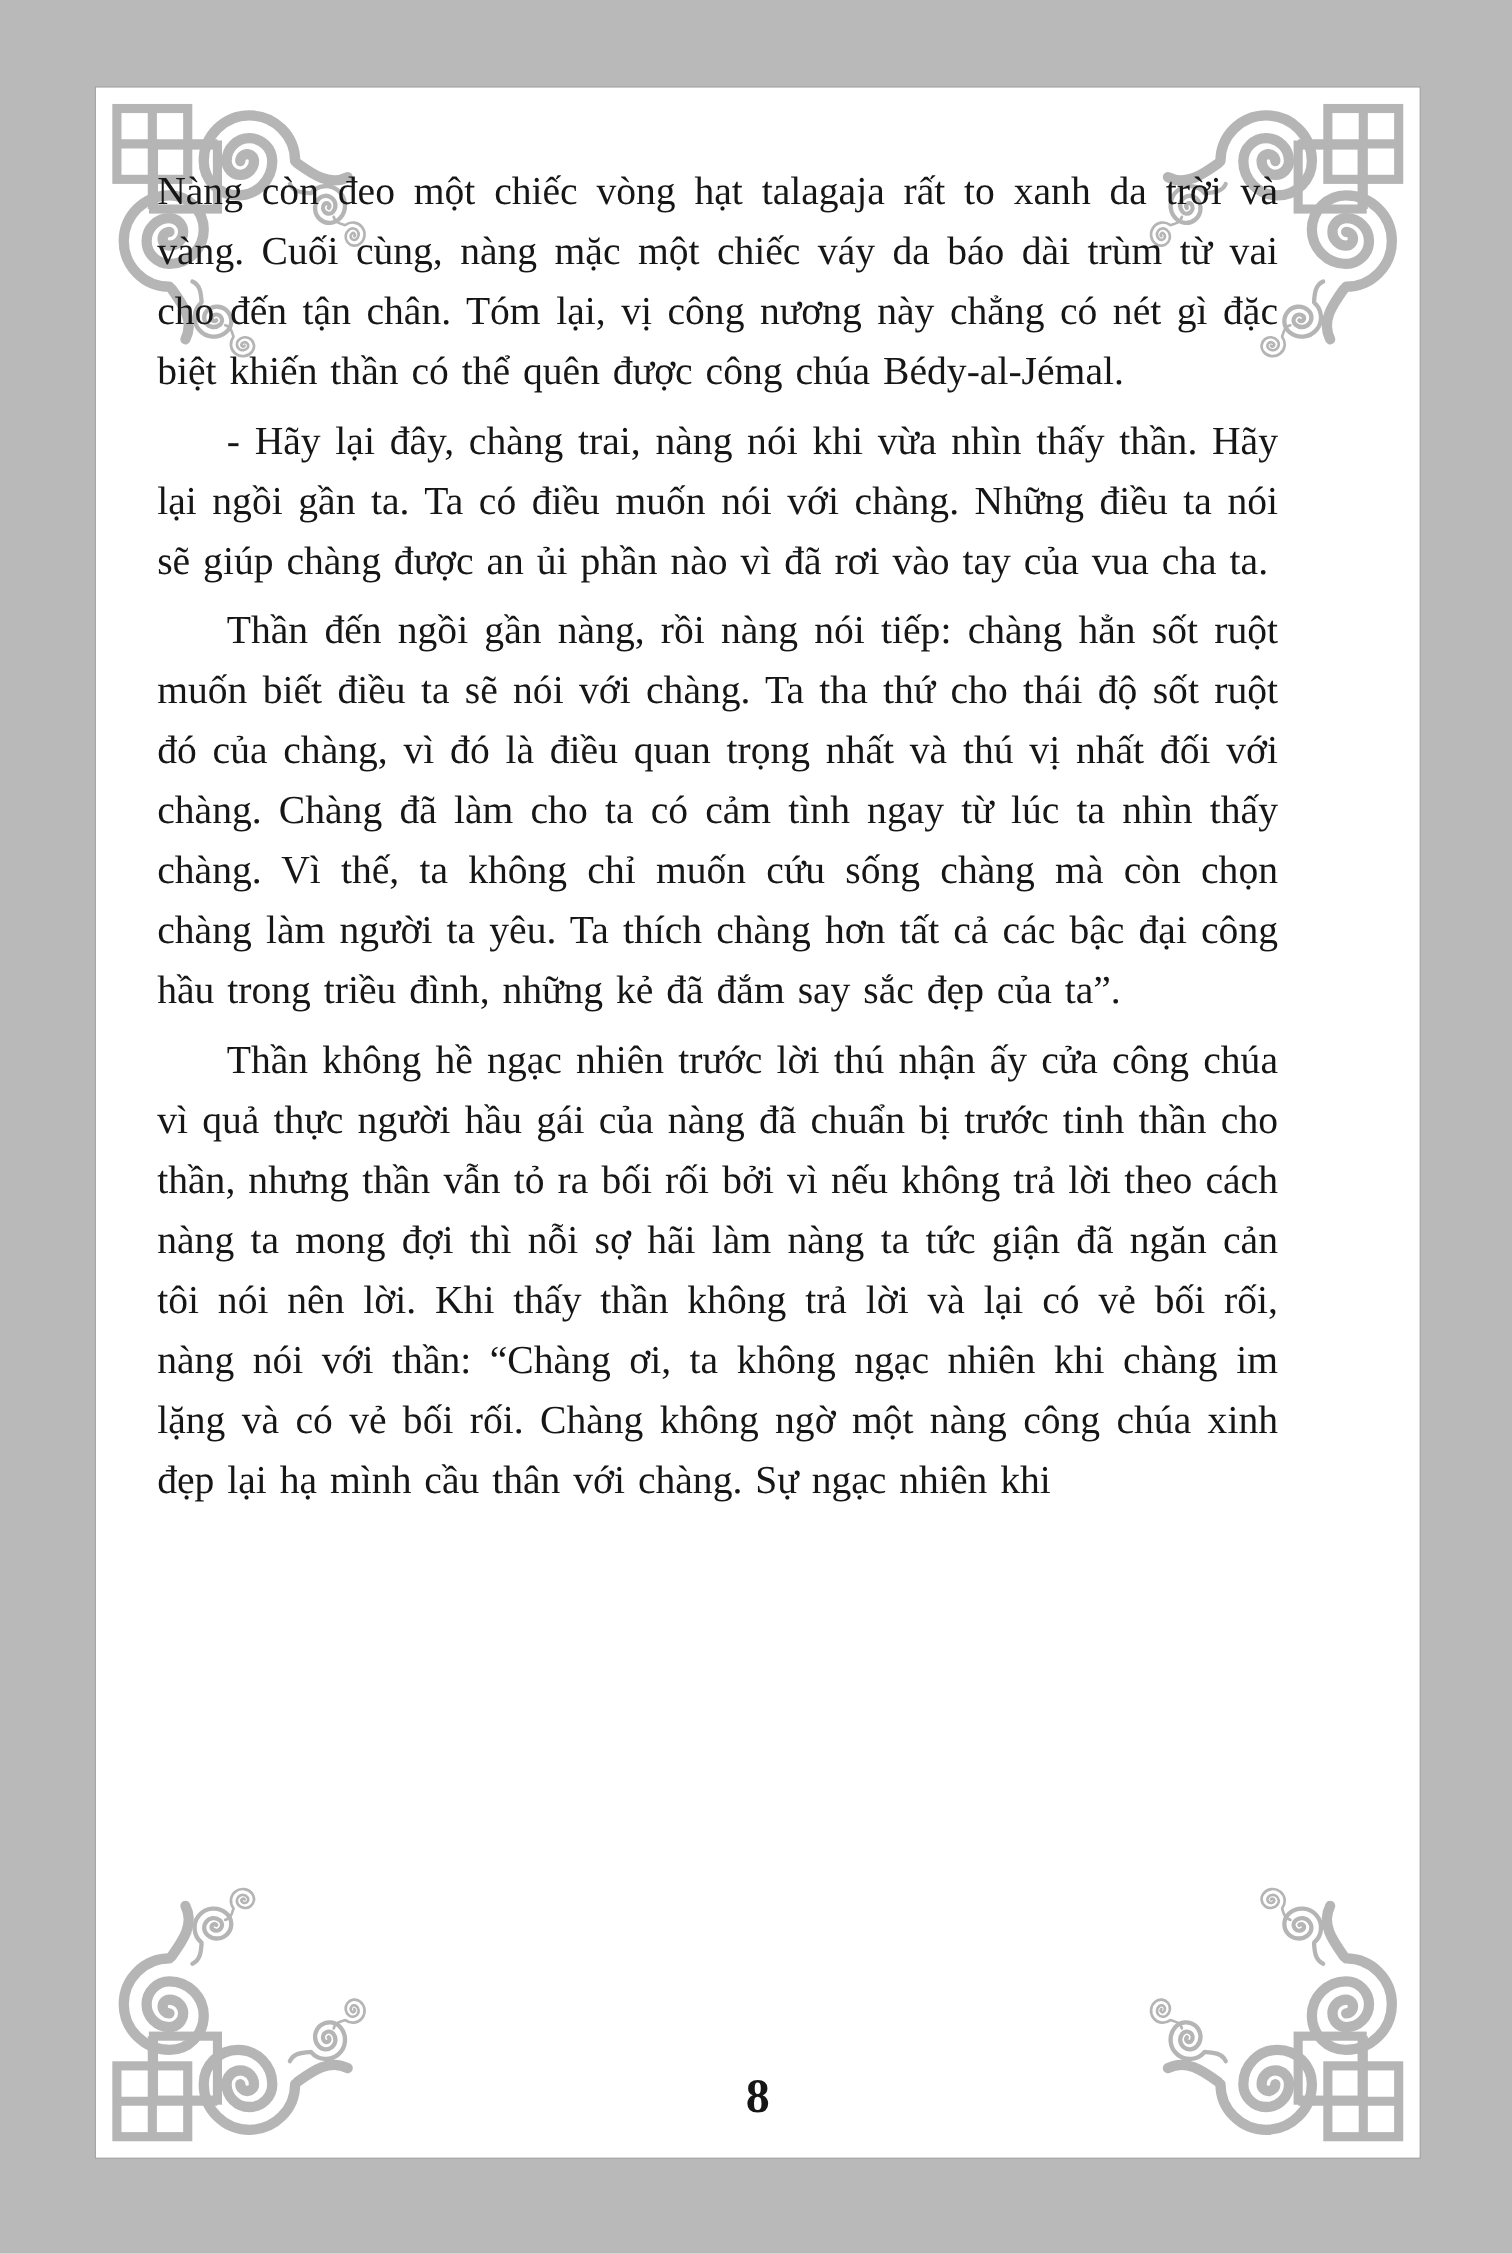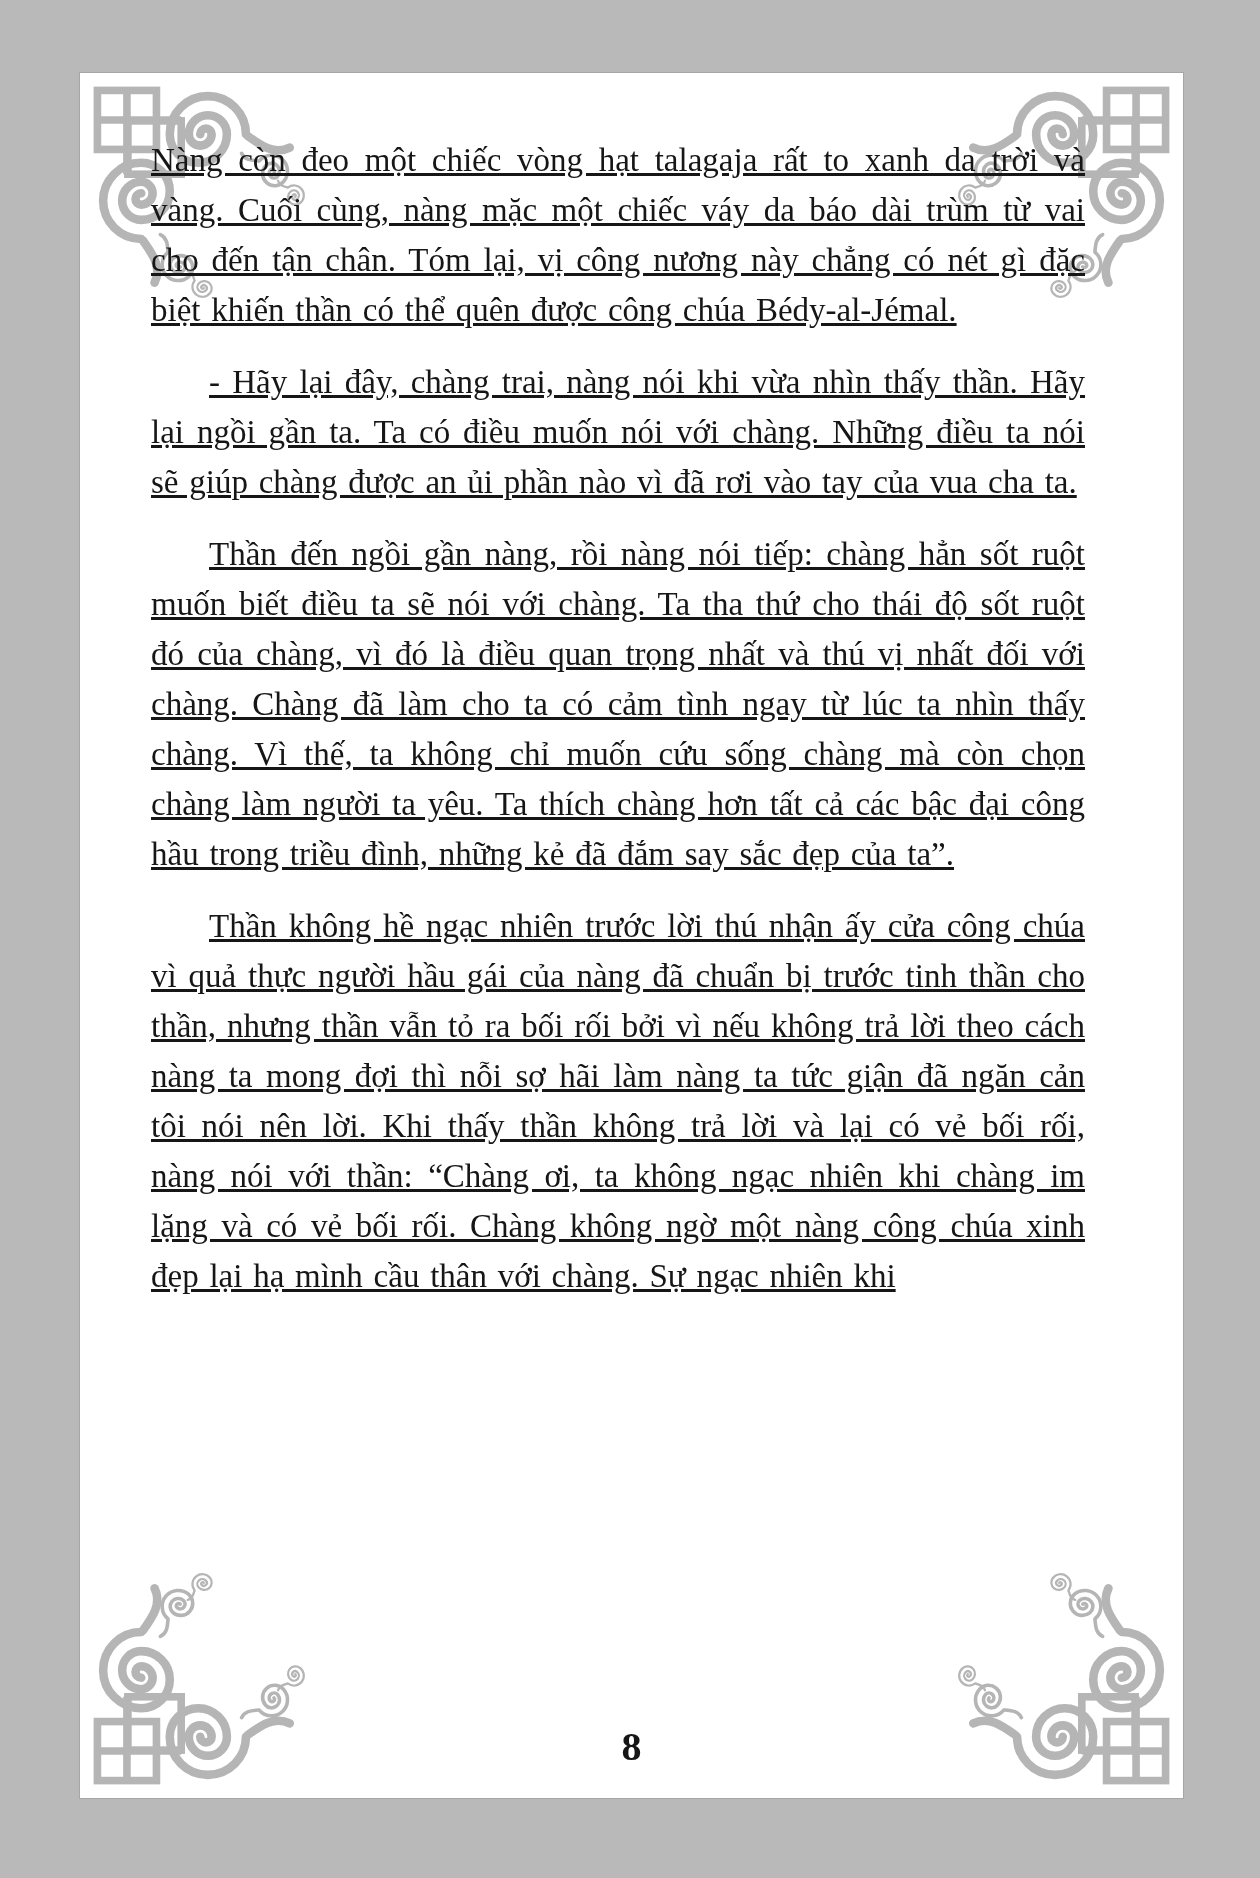--- a/index.html
+++ b/index.html
@@ -17,30 +17,29 @@
   }
   .paper{
     position:absolute;
     left:80px;top:73px;
     width:1103px;height:1725px;
     background:var(--paper);
     box-shadow:0 0 0 1px #a6a6a6;
   }
   .textblock{
     position:absolute;
-    left:71px;top:62px;width:934px;
+    left:51px;top:62px;width:934px;
     font-family:"Liberation Serif","DejaVu Serif",serif;
     font-size:33px;line-height:50px;
     color:var(--ink);
     text-align:justify;
     word-spacing:2.5px;
-    text-decoration:underline;
   }
   .textblock p{margin:0;}
-  .textblock p + p{margin-top:22px;}
+  .textblock p + p{margin-top:8px;}
   .textblock p.indent{text-indent:58px;}
   .pagenum{
     position:absolute;
     left:0;right:0;bottom:28px;
     text-align:center;
     font-family:"Liberation Serif","DejaVu Serif",serif;
     font-size:40px;font-weight:bold;
     color:var(--ink);
   }
   .orn{

